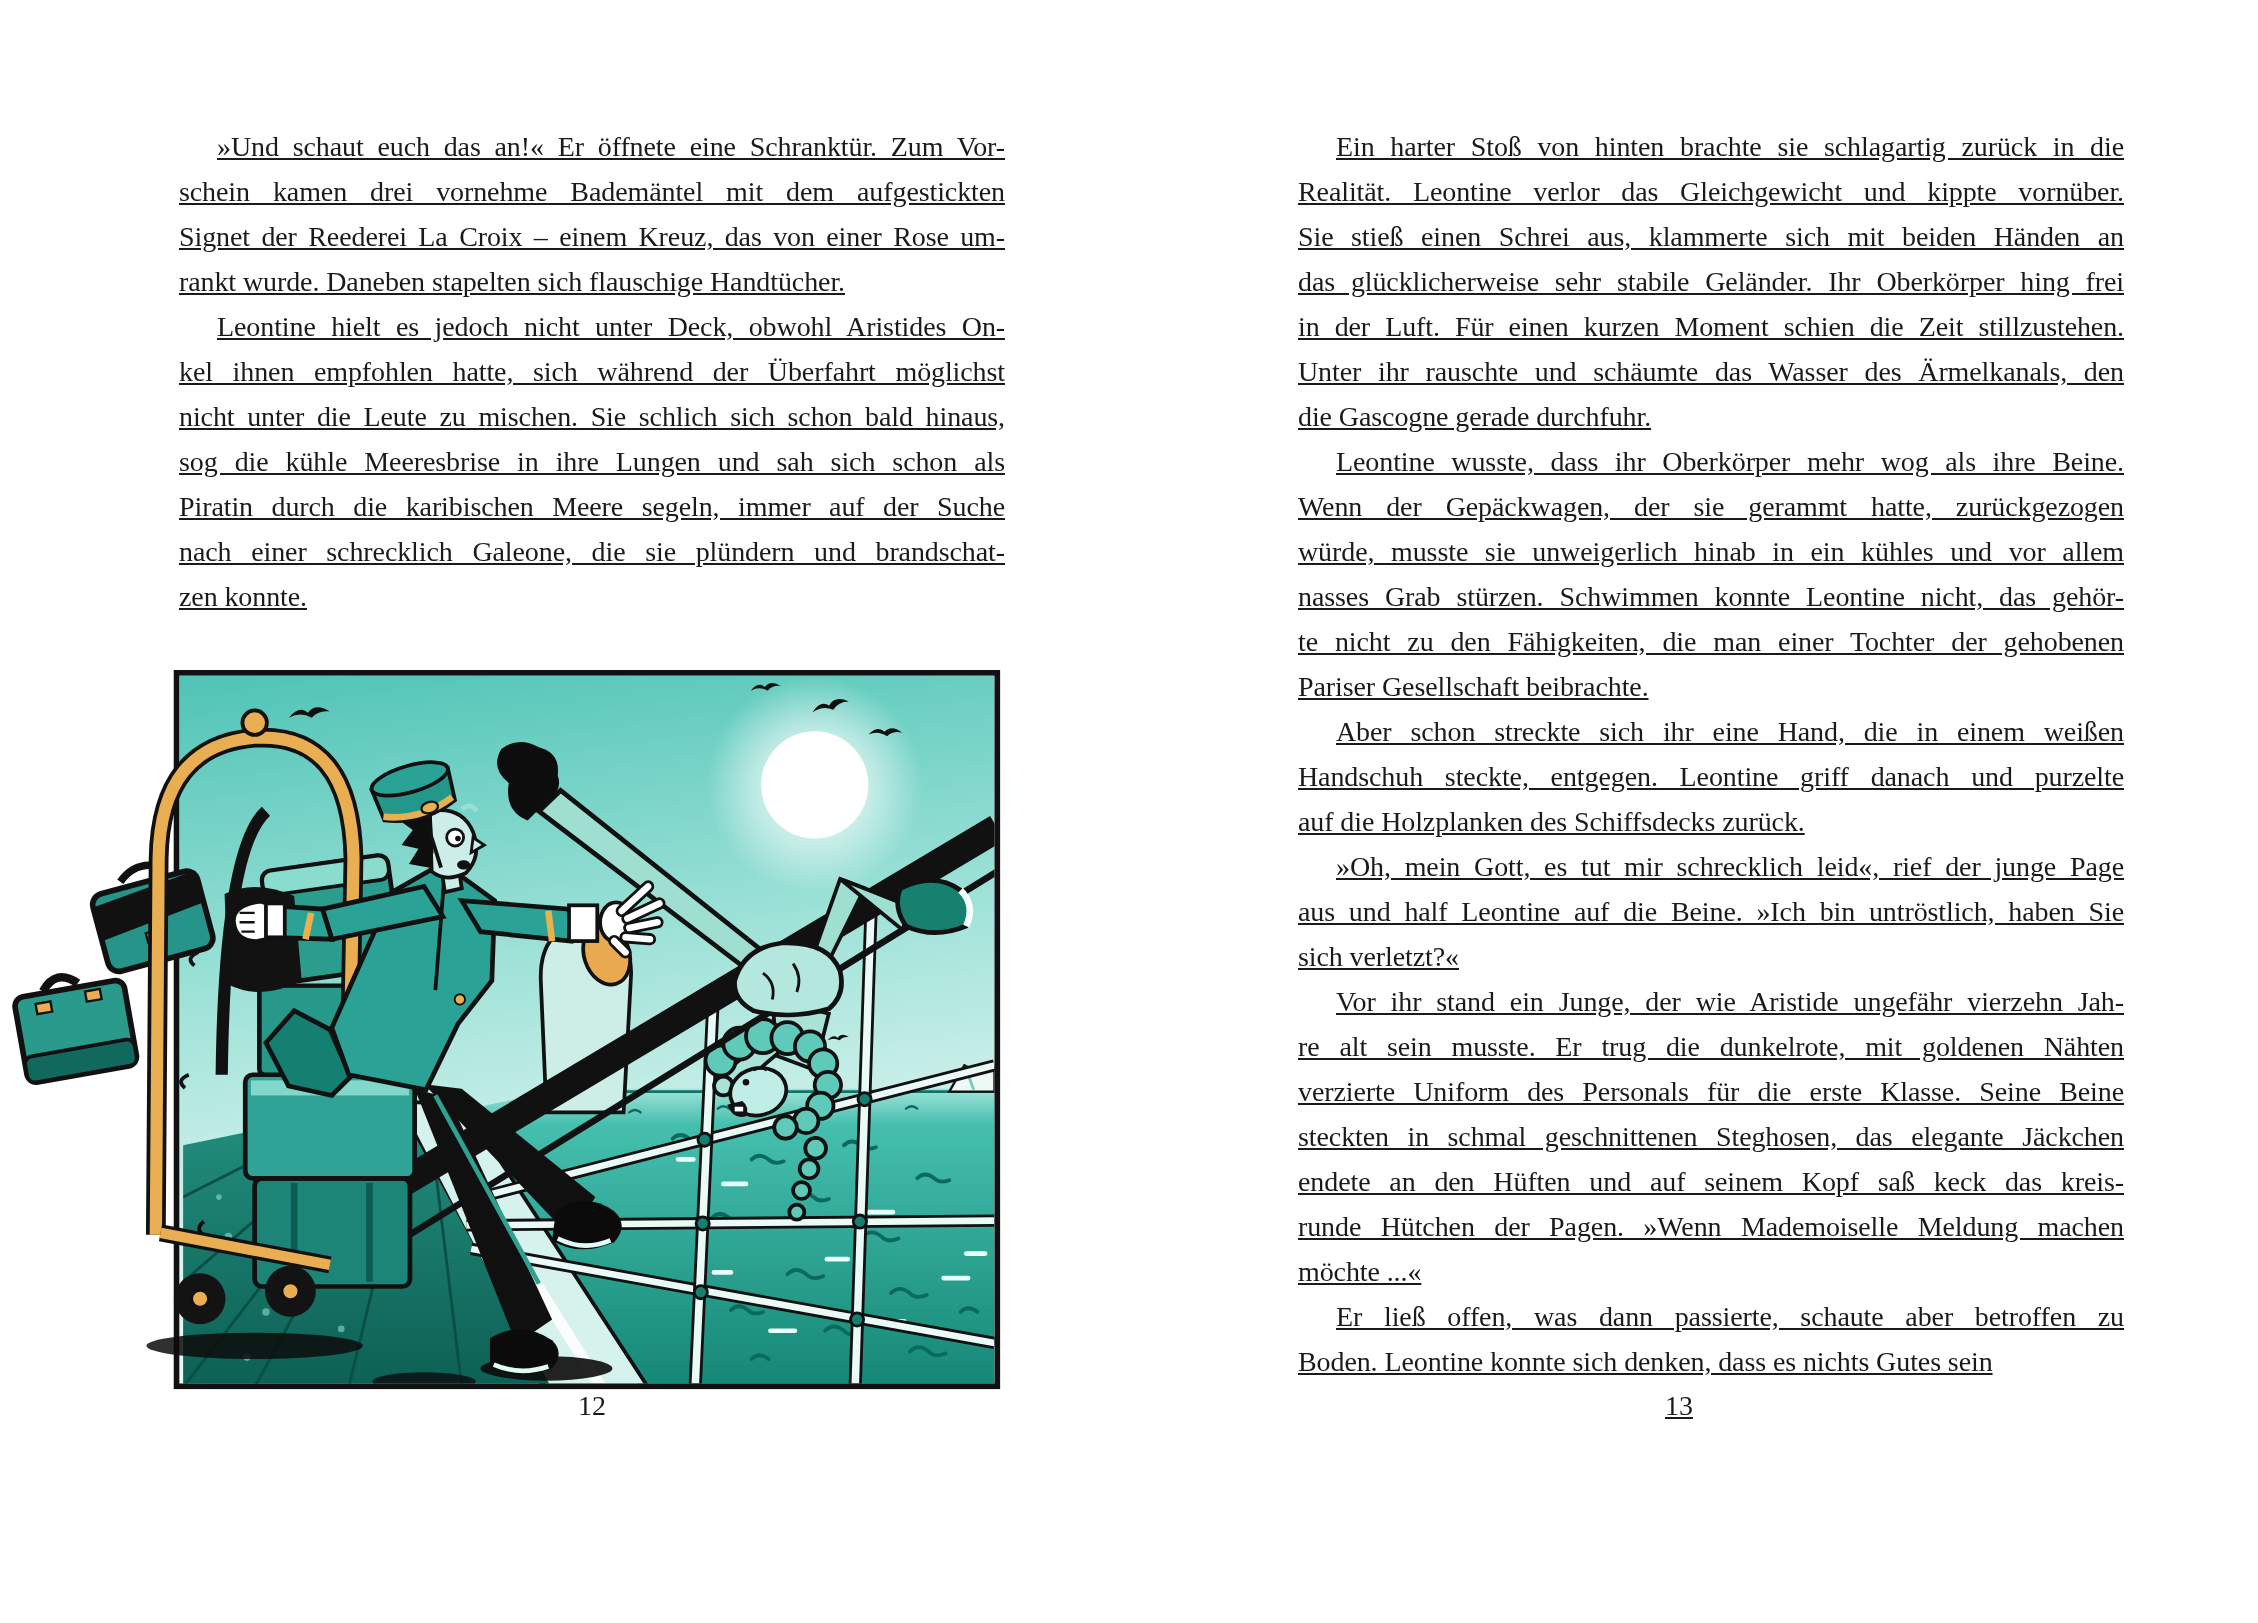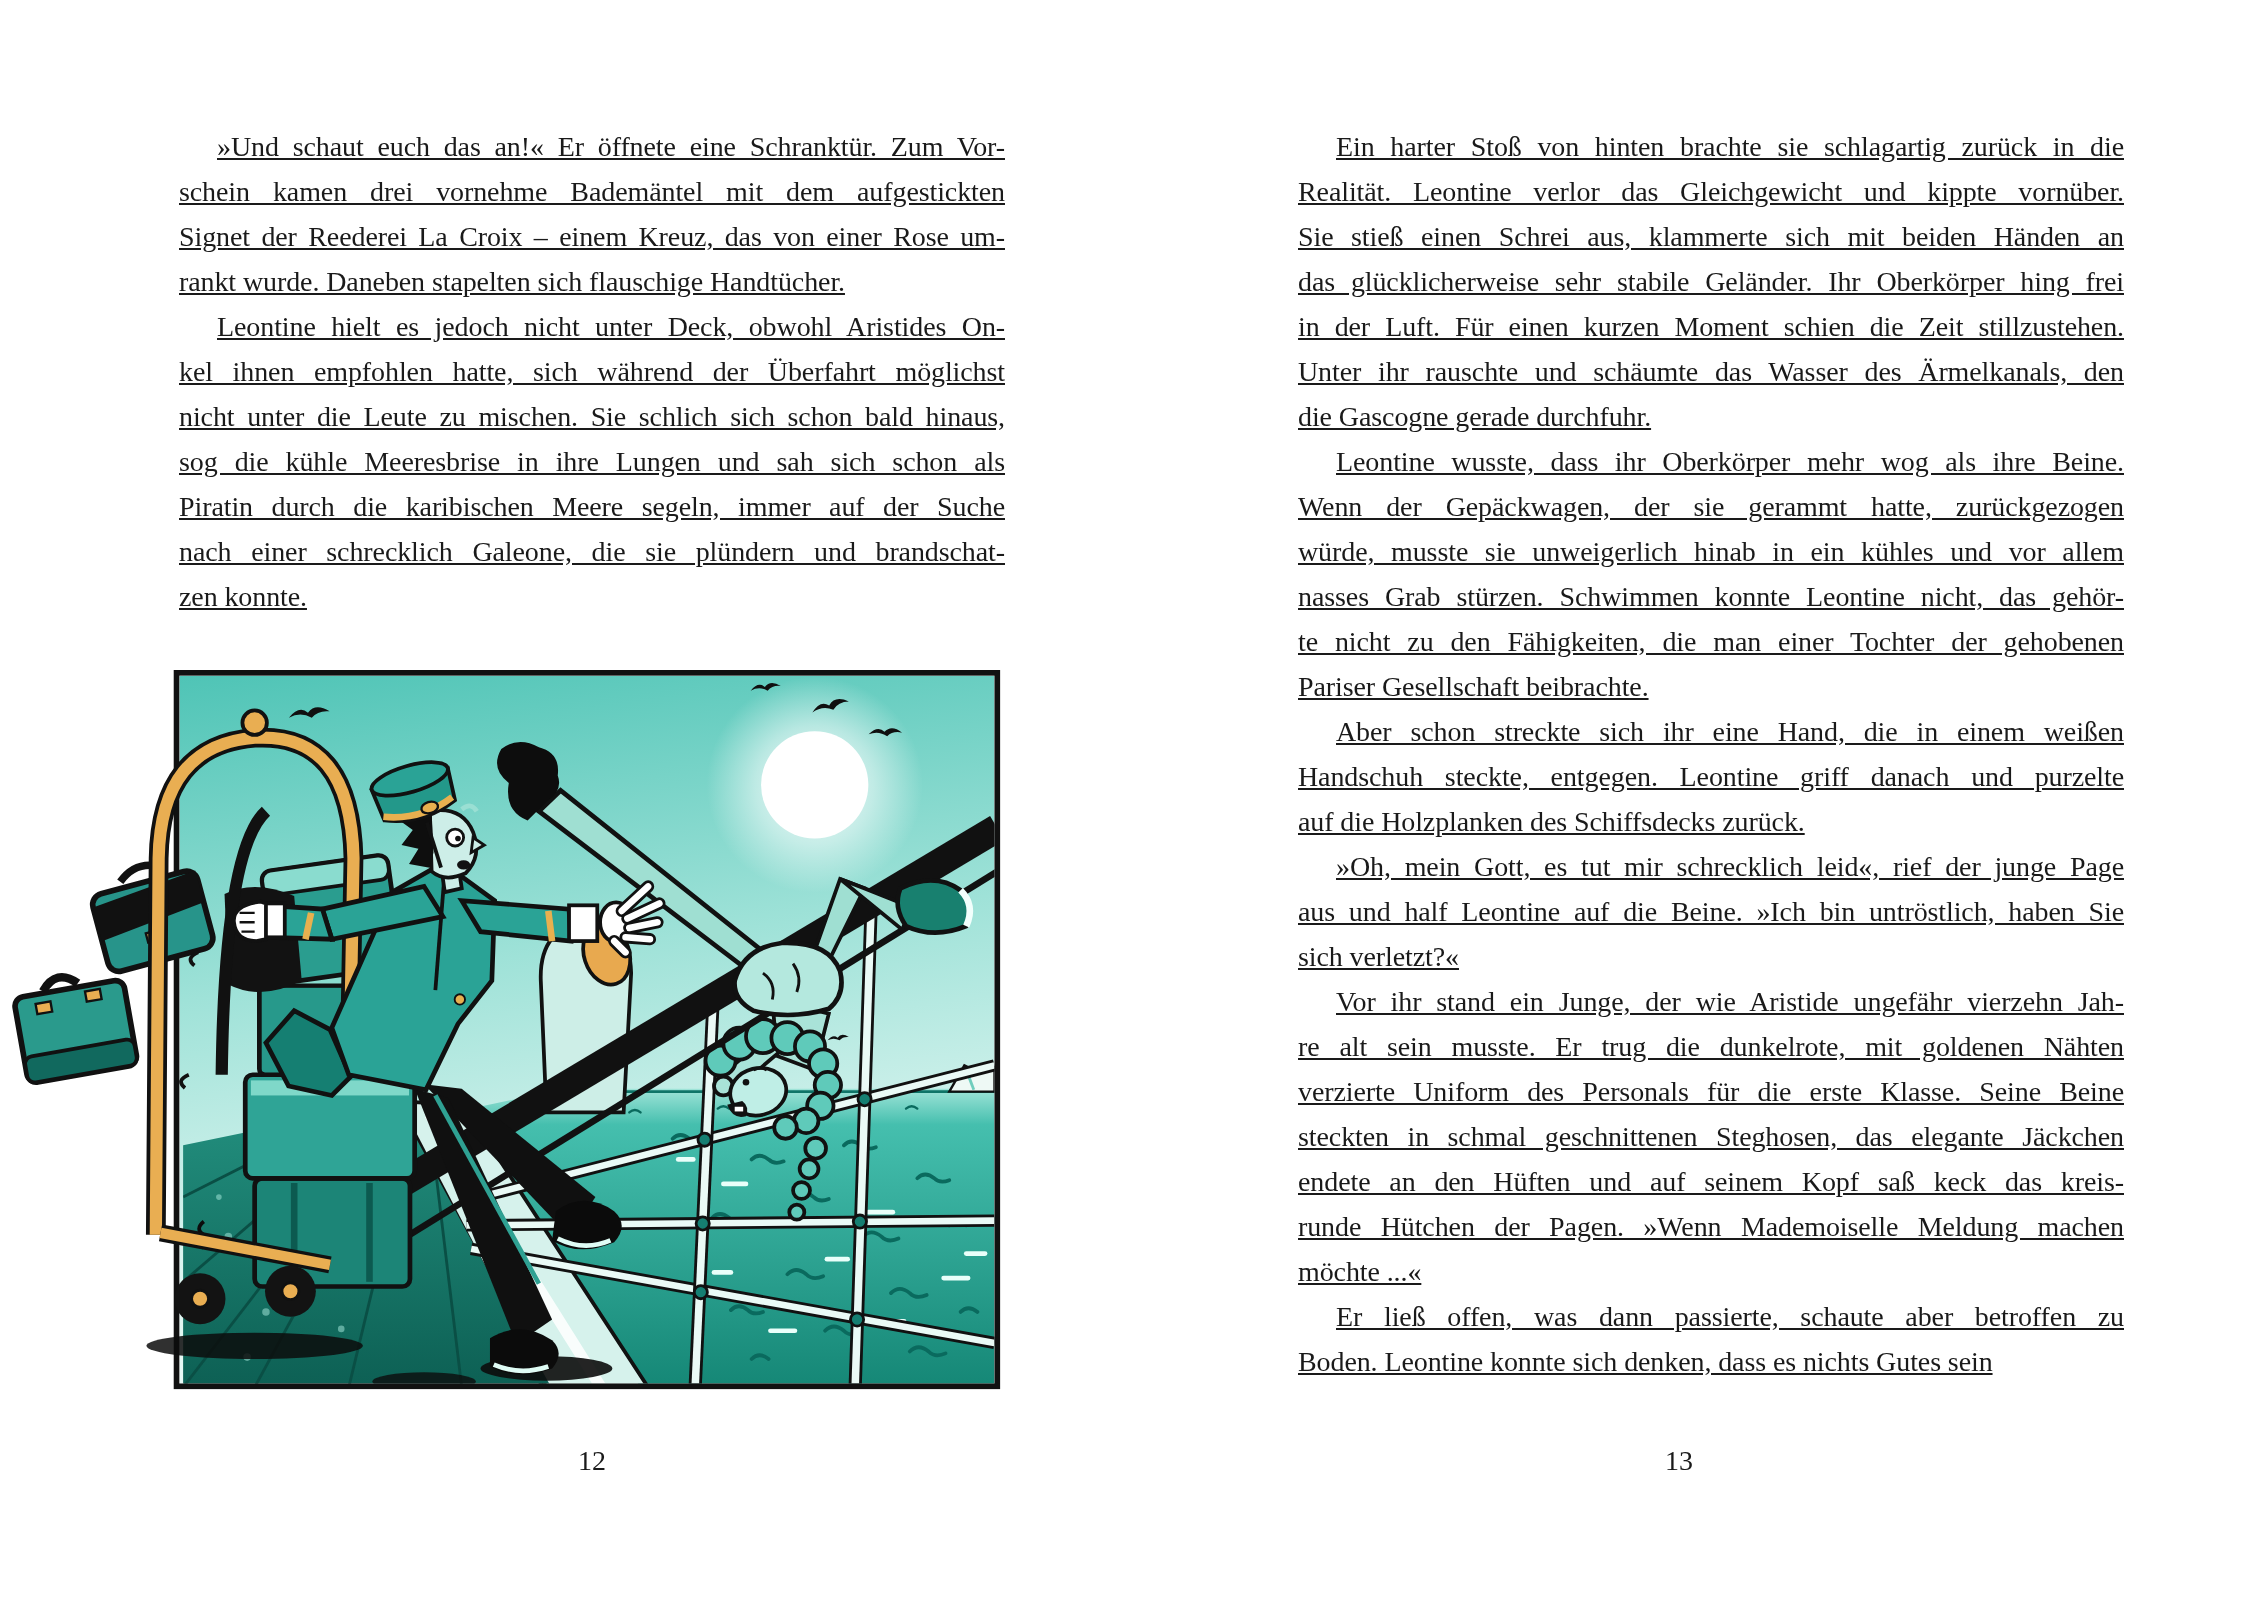--- a/index.html
+++ b/index.html
@@ -23,27 +23,27 @@
   .para{margin:0;text-decoration:underline;}
   .line{
     text-align:justify;
     text-align-last:justify;
     white-space:normal;
   }
   .line.last{text-align-last:left;}
   .line.first{text-indent:38px;}
   .pagenum{
     position:absolute;
-    top:1445px;
+    top:1390px;
     width:826px;
     text-align:center;
     font-size:28px;
   }
   #left-pagenum{left:179px;}
-  #right-pagenum{left:1266px;}
+  #right-pagenum{left:1266px;text-decoration:underline;}
   #illustration{
     position:absolute;
     left:19px;top:670px;
     width:989px;height:721px;
     overflow:visible;
   }
 </style>
 </head>
 <body>
 

